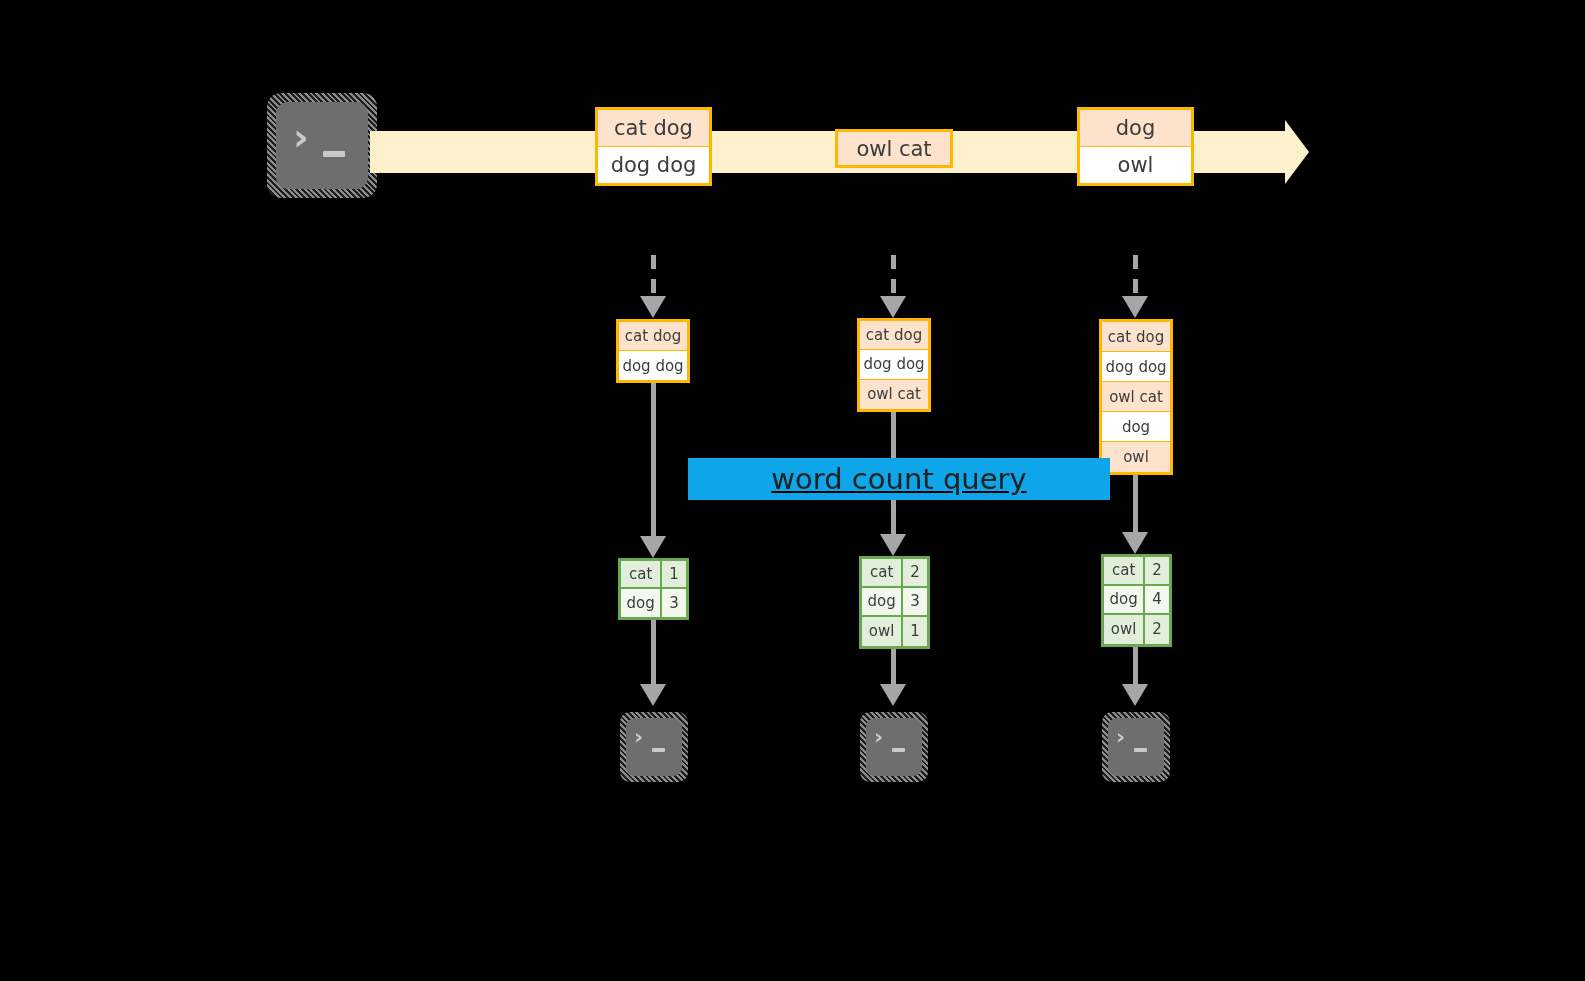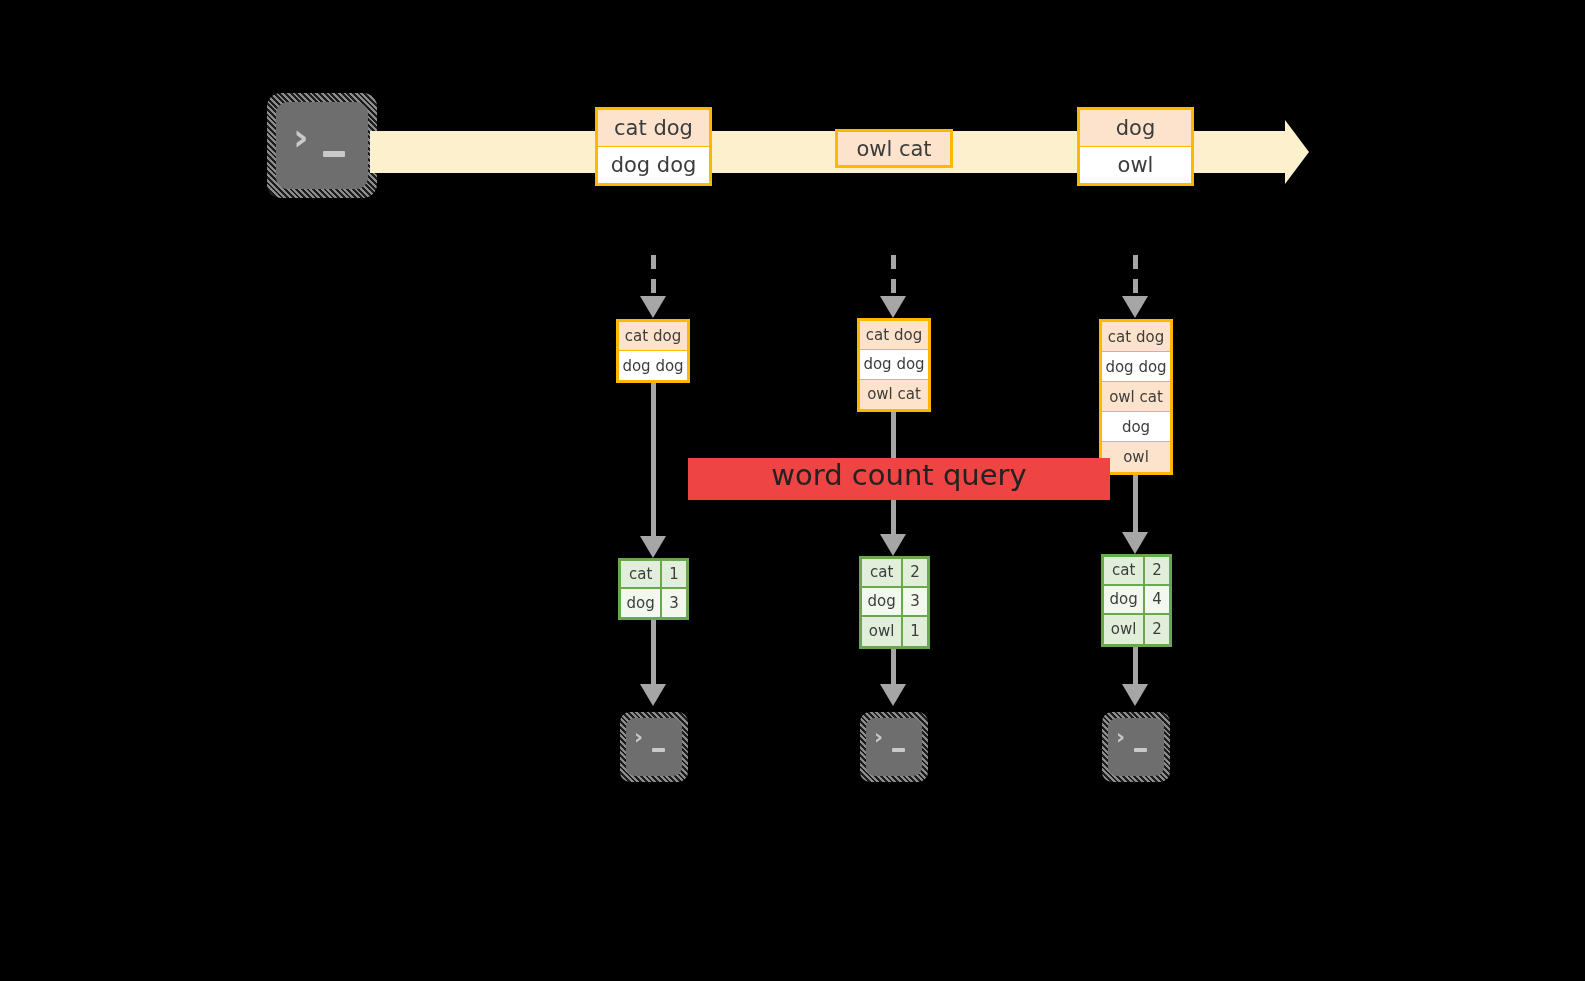--- a/index.html
+++ b/index.html
@@ -129,24 +129,25 @@
     position: absolute;
     width: 0; height: 0;
     border-left: 13px solid transparent;
     border-right: 13px solid transparent;
     border-top: 22px solid #a6a6a6;
   }
 
   
   .query-band {
     position: absolute;
-    background: #ef4444;
-    display: flex;
-    align-items: flex-start;
+    background: #0ea5e9;
+    display: flex;
+    align-items: center;
     justify-content: center;
+    text-decoration: underline;
   }
   .query-label {
     color: #222222;
     white-space: nowrap;
   }
 </style>
 </head>
 <body>
 
 <div id="canvas">

